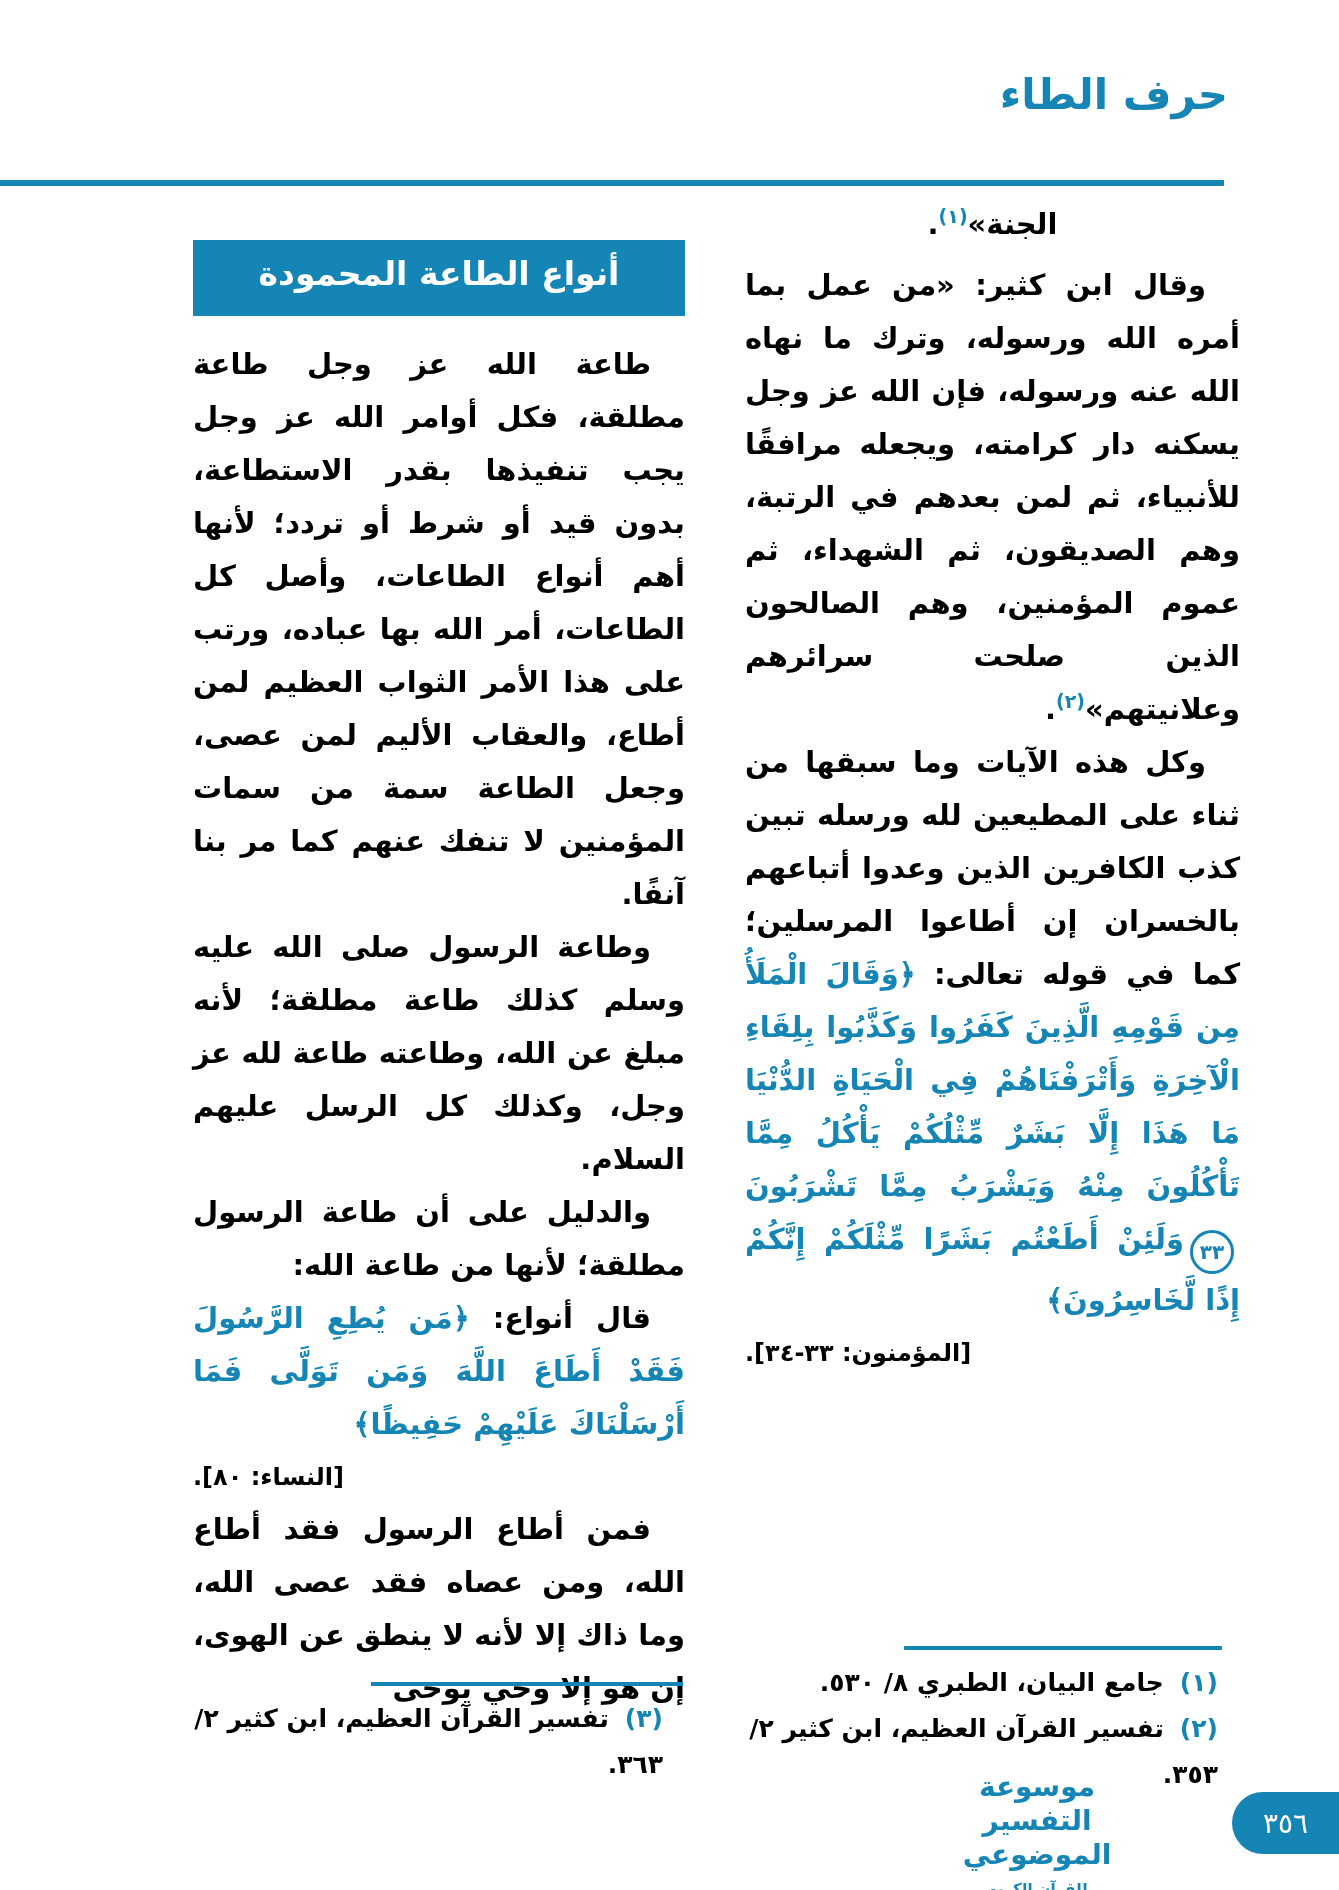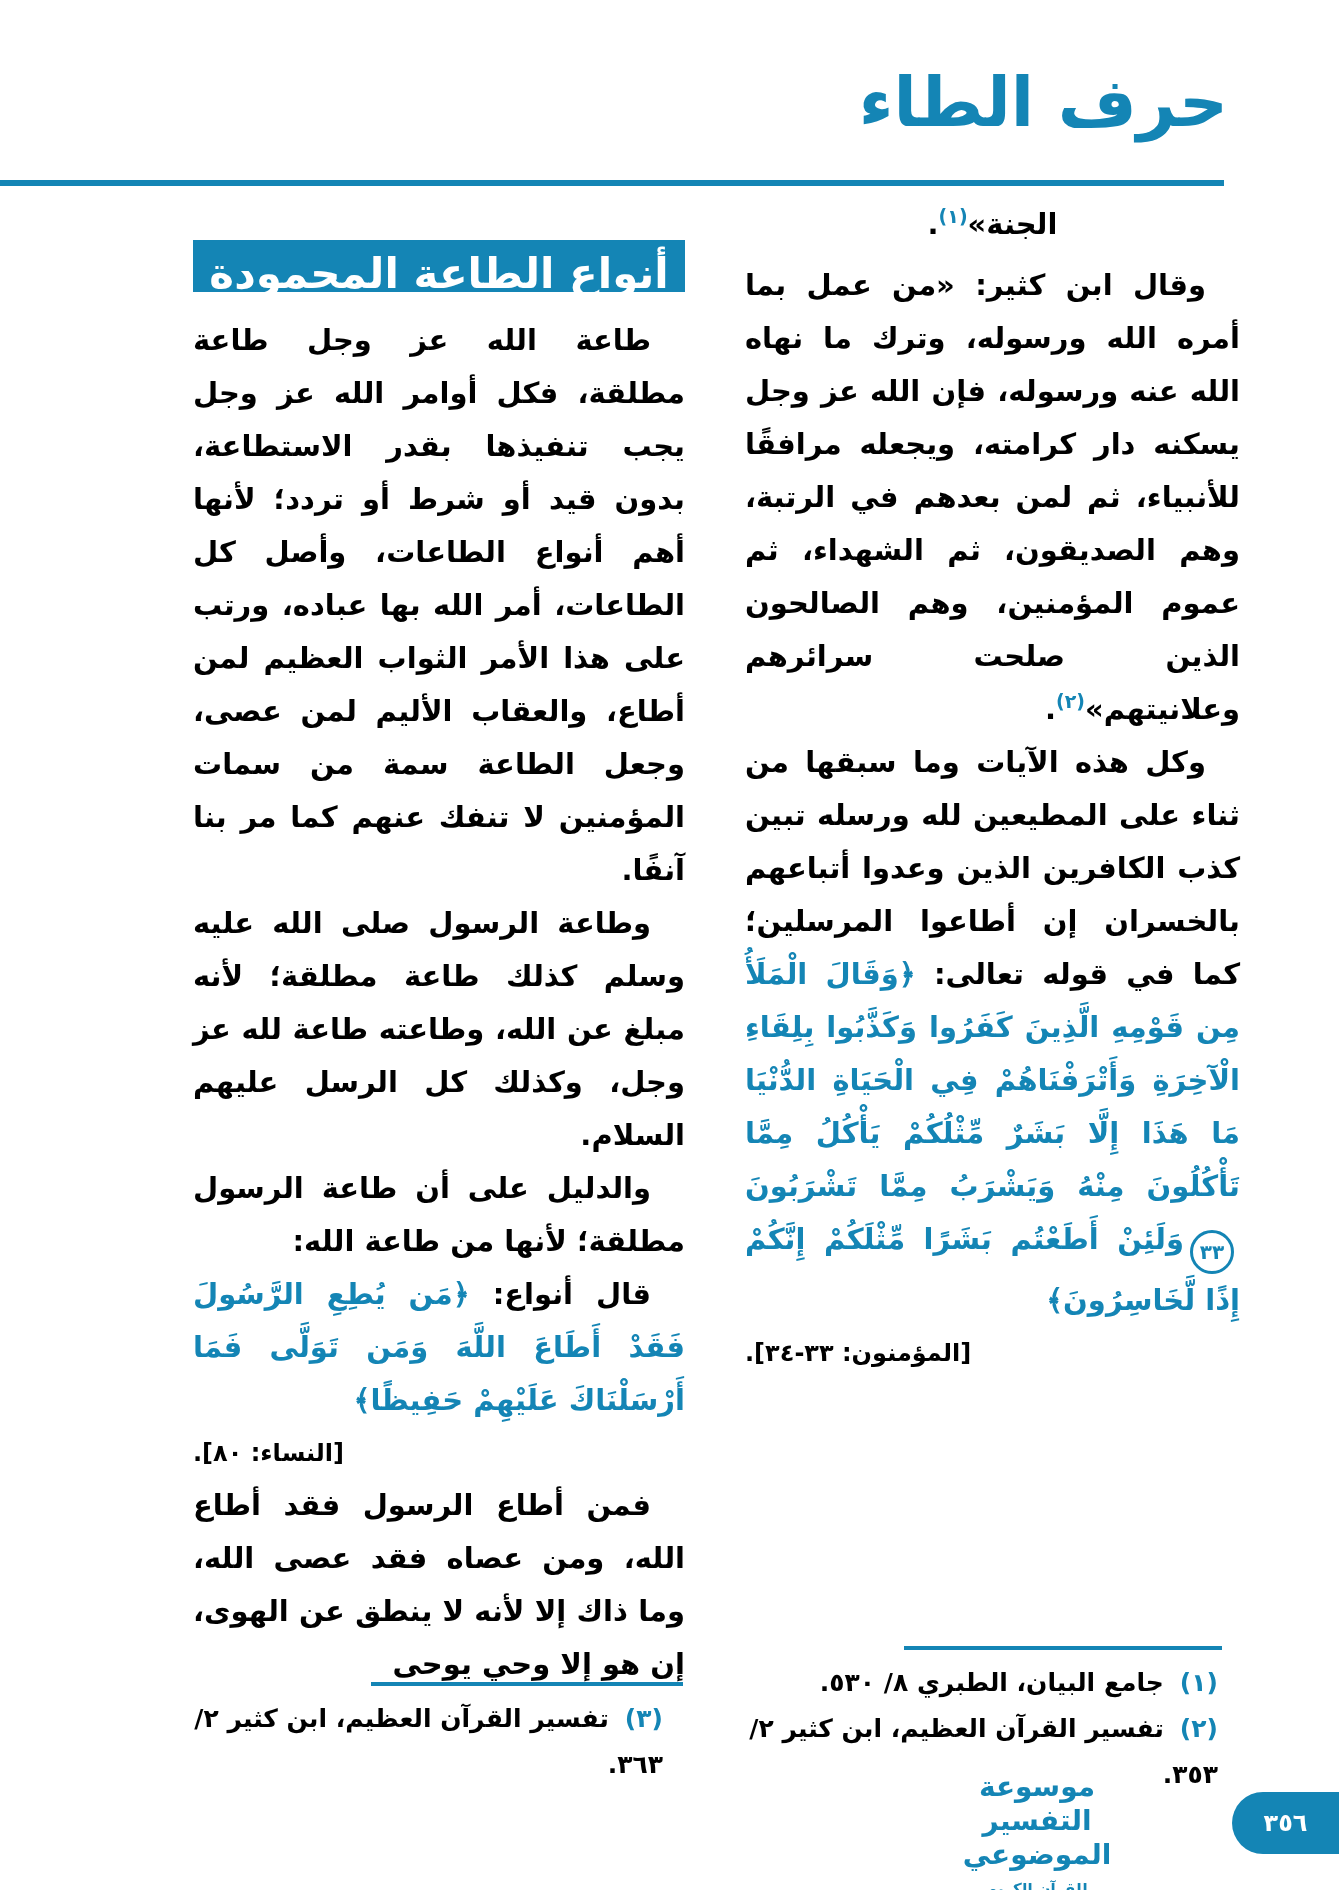--- a/index.html
+++ b/index.html
@@ -12,23 +12,23 @@
     width: 1339px;
     height: 1890px;
     background: #ffffff;
     direction: rtl;
     overflow: hidden;
     color: #000;
   }
 
   .chapter-title {
     position: absolute;
-    top: 66px;
+    top: 72px;
     right: 111px;
-    font-size: 68px;
+    font-size: 42px;
     font-weight: bold;
     color: var(--accent);
     line-height: 1.1;
   }
   .header-rule {
     position: absolute;
     top: 180px;
     left: 0;
     width: 1224px;
     height: 6px;
@@ -54,24 +54,24 @@
   .verse-ref {
     text-align: left;
     text-indent: 0;
     font-size: 24px;
     font-weight: bold;
     line-height: 52px;
     margin: 0;
   }
 
   .section-title-box {
-    height: 52px;
+    height: 76px;
     background: var(--accent);
     color: #fff;
-    font-size: 42px;
+    font-size: 33px;
     font-weight: bold;
     text-align: center;
     line-height: 68px;
     margin-bottom: 22px;
     text-indent: 0;
   }
 
   .subheading {
     color: var(--accent);
     font-size: 31px;
@@ -143,21 +143,21 @@
     top: 1792px;
     left: 1232px;
     width: 107px;
     height: 62px;
     background: var(--accent);
     border-radius: 34px 0 0 34px;
     display: flex;
     align-items: center;
     justify-content: center;
   }
-  .page-badge span { color: #fff; font-size: 24px; font-weight: bold; }
+  .page-badge span { color: #fff; font-size: 28px; font-weight: normal; }
 </style>
 </head>
 <body>
 
 <div class="page">
 
   <div class="chapter-title">حرف الطاء</div>
   <div class="header-rule"></div>
 
   <div class="col col-right">

